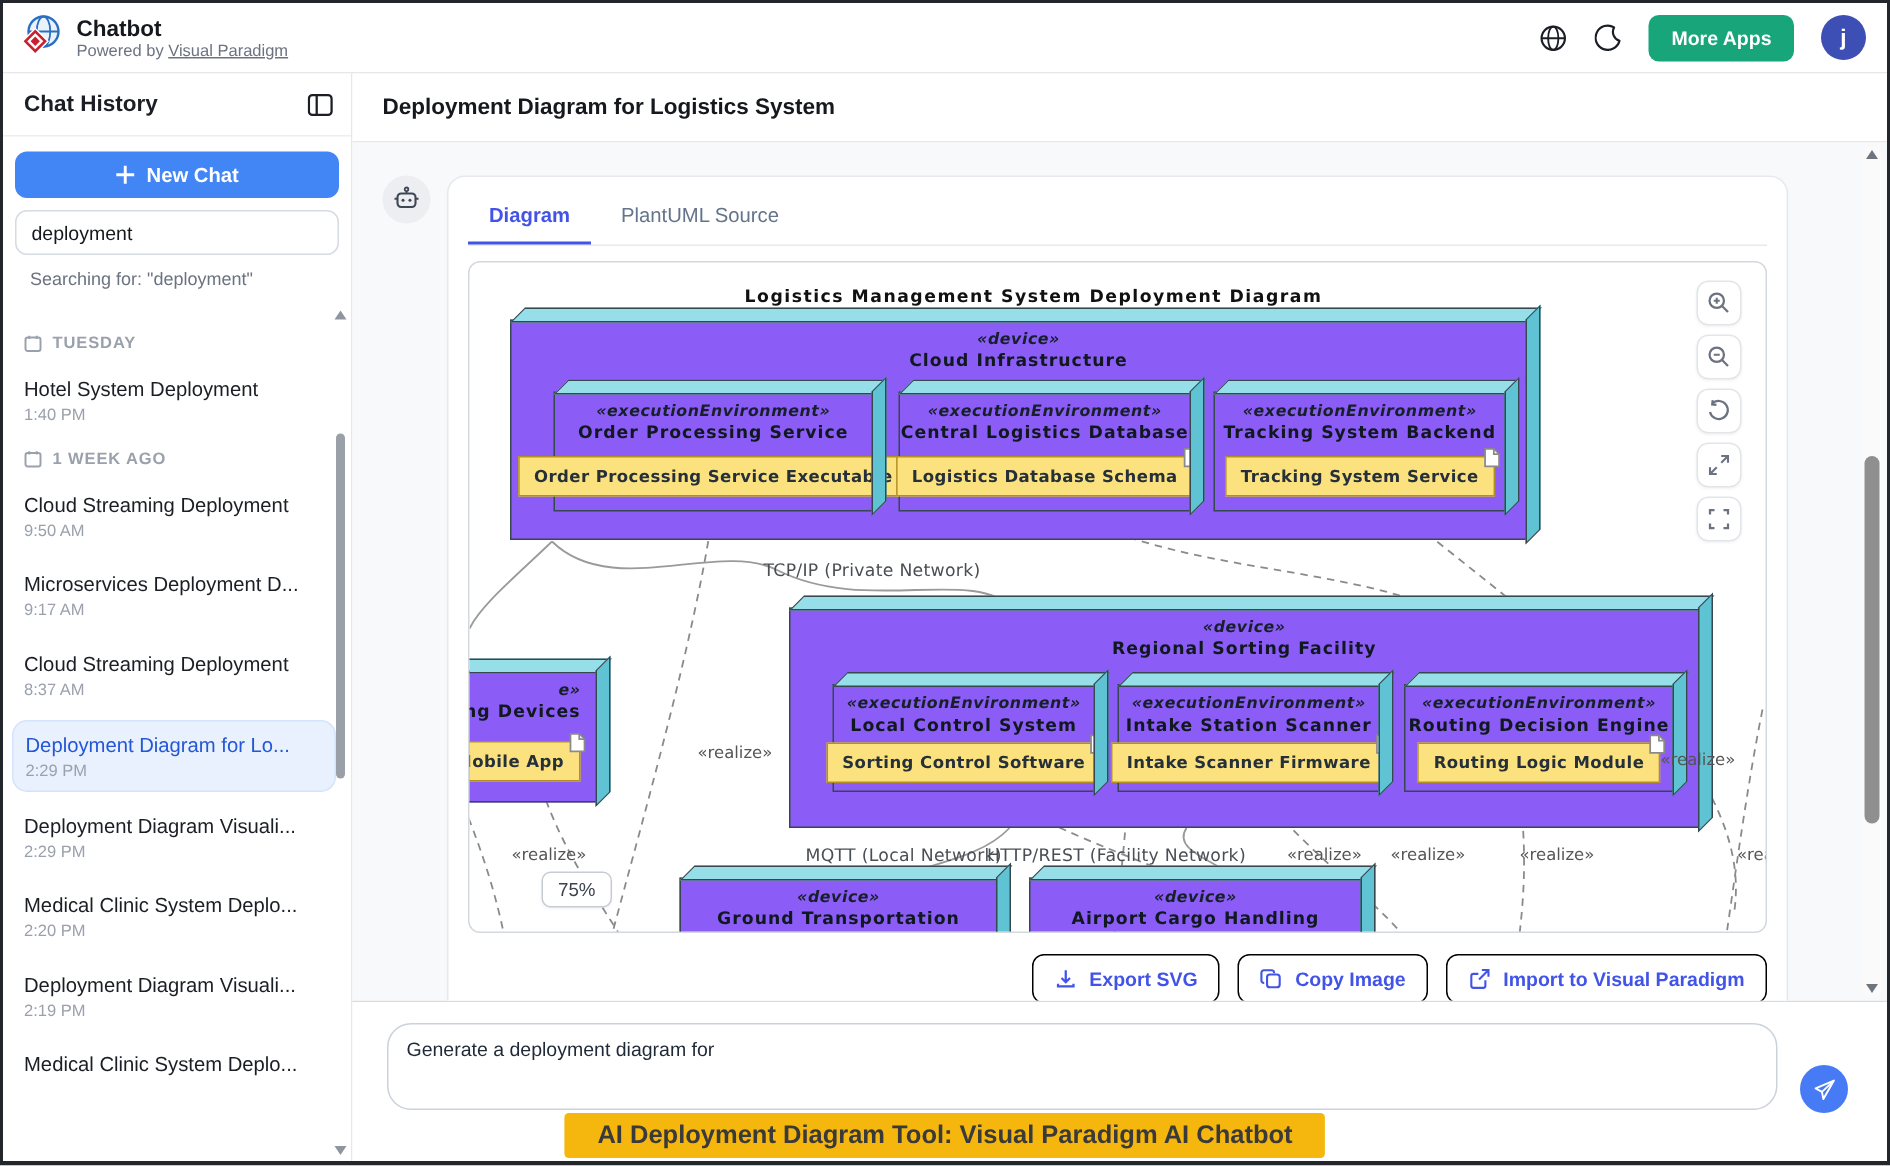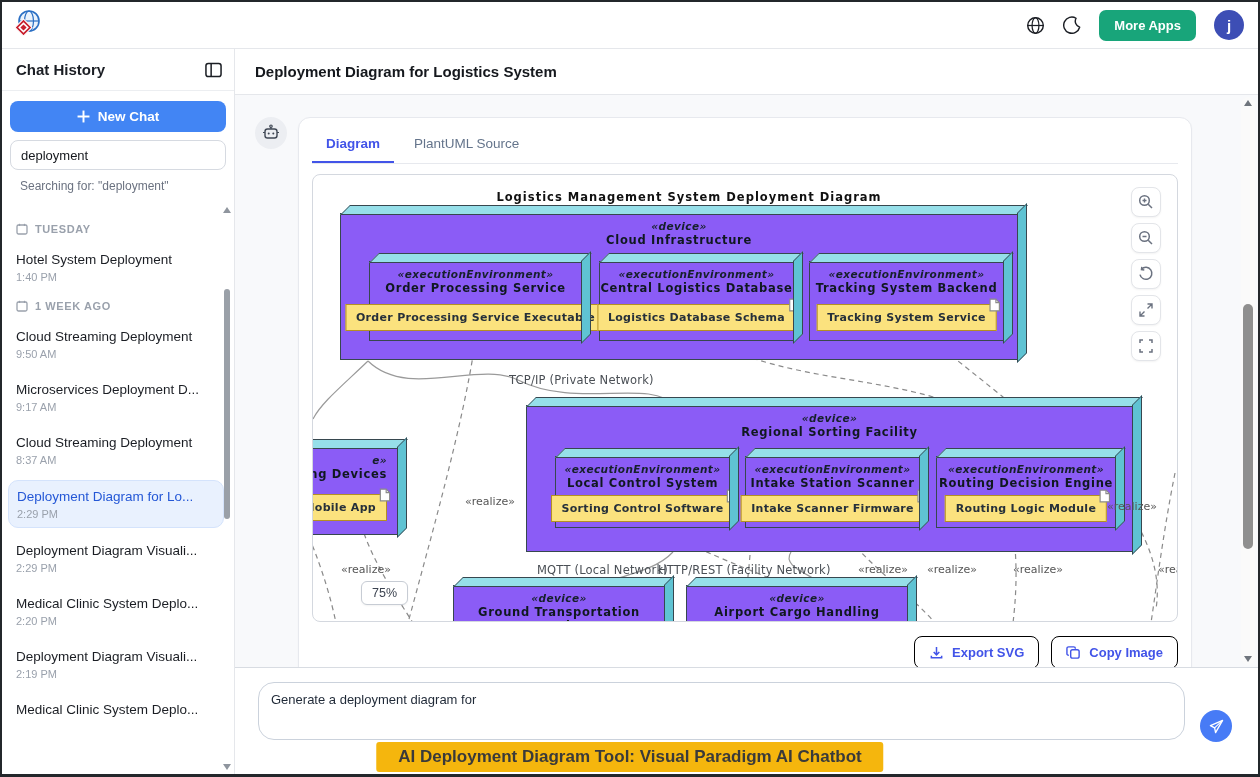--- a/index.html
+++ b/index.html
@@ -103,20 +103,27 @@
         <svg width="28" height="28" viewBox="0 0 28 28">
           <circle cx="15" cy="12" r="10" fill="#eaf2fb" stroke="#2a6fc4" stroke-width="1.6"></circle>
           <ellipse cx="15" cy="12" rx="4.5" ry="10" fill="none" stroke="#2a6fc4" stroke-width="1.2"></ellipse>
           <line x1="5" y1="12" x2="25" y2="12" stroke="#2a6fc4" stroke-width="1.2"></line>
           <g transform="translate(9.5,18.5) rotate(45)">
             <rect x="-6" y="-6" width="12" height="12" fill="#c8202f" stroke="#fff" stroke-width="1"></rect>
             <rect x="-3" y="-3" width="6" height="6" fill="none" stroke="#fff" stroke-width="1.6"></rect>
           </g>
         </svg>
       </span>
+      <div class="brand-text">
+        <div class="app-title">Chatbot</div>
+        <div class="powered">
+          <span>Powered by</span>
+          <a>Visual Paradigm</a>
+        </div>
+      </div>
     </div>
     <div class="top-actions">
       <button class="icon-btn">
         <svg width="19" height="19" viewBox="0 0 20 20">
           <circle cx="10" cy="10" r="8.2" fill="none" stroke="#1b1e24" stroke-width="1.5"></circle>
           <ellipse cx="10" cy="10" rx="3.6" ry="8.2" fill="none" stroke="#1b1e24" stroke-width="1.3"></ellipse>
           <line x1="1.8" y1="10" x2="18.2" y2="10" stroke="#1b1e24" stroke-width="1.3"></line>
         </svg>
       </button>
       <button class="icon-btn">
@@ -427,20 +434,27 @@
                   </svg>
                 <span>Export SVG</span>
               </button>
               <button class="act-btn">
                 <svg width="15" height="15" viewBox="0 0 16 16">
                     <rect x="5" y="5" width="9" height="9" rx="2" fill="none" stroke="currentColor" stroke-width="1.5"></rect>
                     <path d="M3 11 H2.8 A1.8 1.8 0 0 1 1 9.2 V3.8 A1.8 1.8 0 0 1 2.8 2 H8.2 A1.8 1.8 0 0 1 10 3.8 V4" fill="none" stroke="currentColor" stroke-width="1.5"></path>
                   </svg>
                 <span>Copy Image</span>
               </button>
+              <button class="act-btn">
+                <svg width="15" height="15" viewBox="0 0 16 16">
+                    <path d="M12 9 V13 A1.5 1.5 0 0 1 10.5 14.5 H3.5 A1.5 1.5 0 0 1 2 13 V6 A1.5 1.5 0 0 1 3.5 4.5 H7" fill="none" stroke="currentColor" stroke-width="1.5"></path>
+                    <path d="M9.5 1.8 H14.2 V6.5 M14.2 1.8 L7.5 8.5" fill="none" stroke="currentColor" stroke-width="1.5"></path>
+                  </svg>
+                <span>Import to Visual Paradigm</span>
+              </button>
             </div>
           </div>
         </div>
 
         <div class="main-scroll">
           <div class="ms-up">
               <div class="t"></div>
             </div>
           <div class="ms-thumb"></div>
           <div class="ms-down">

